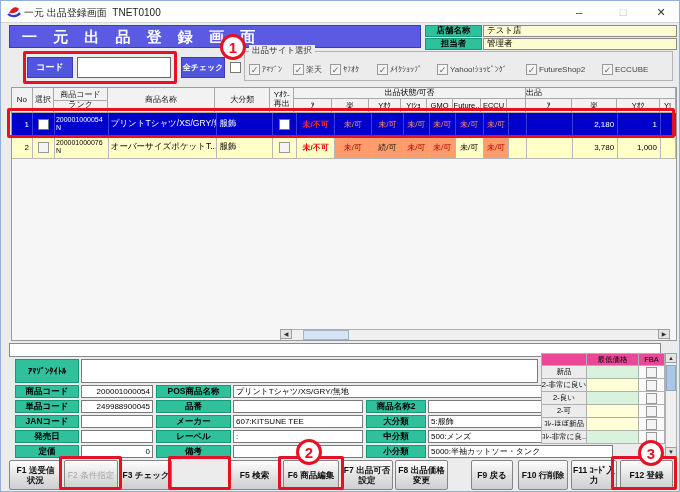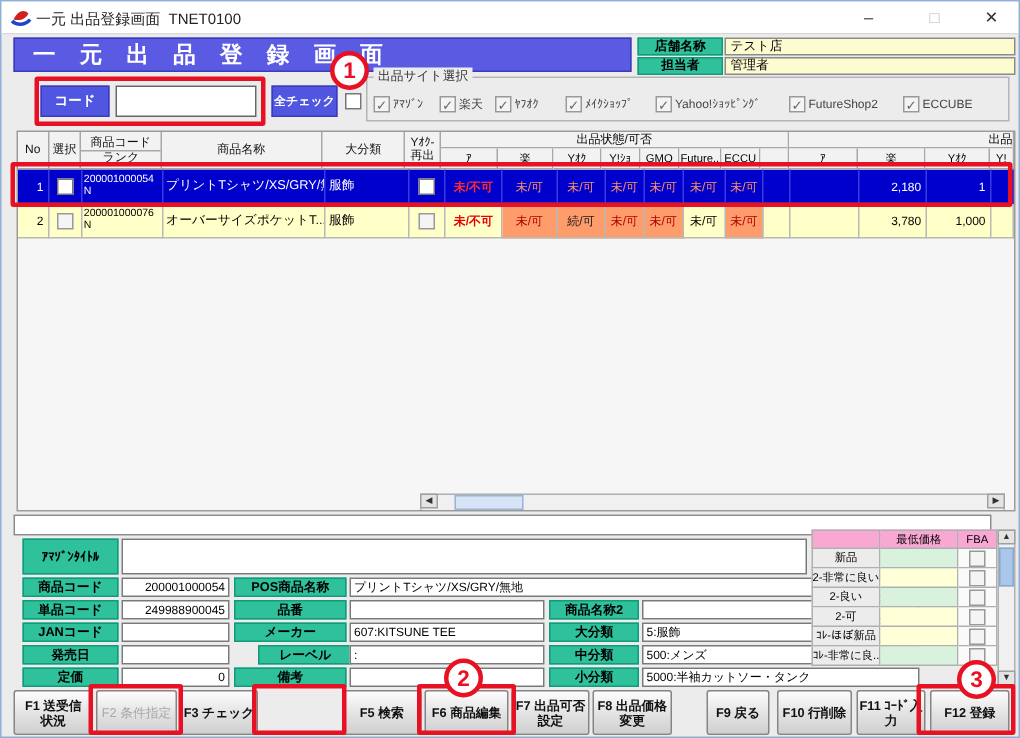--- a/index.html
+++ b/index.html
@@ -26,21 +26,21 @@
   .sites-box { position:absolute; left:243px; top:50px; width:429px; height:30px; border:1px solid #b4b4b4; }
   .sites-title { position:absolute; left:248px; top:44px; font-size:8.5px; color:#333; background:#ececec; padding:0 3px; }
   .site { position:absolute; top:63px; font-size:8px; color:#454545; display:flex; align-items:center; gap:2px; white-space:nowrap; }
   
   .grid { position:absolute; left:10px; top:86px; width:666px; height:254px; background:#f6f6f6; border:1px solid #9a9a9a; overflow:hidden; }
   .ghrow { display:flex; height:25px; background:#f2f2f2; }
   .gh { border-right:1px solid #a8a8a8; border-bottom:1px solid #a8a8a8; font-size:8px; color:#111; display:flex; flex-direction:column; align-items:center; justify-content:center; text-align:center; line-height:1.1; }
   .gh .sub { border-top:1px solid #a8a8a8; width:100%; }
   .ghgroup { display:flex; flex-direction:column; border-right:1px solid #a8a8a8; }
   .gtitle { height:11px; font-size:8px; text-align:center; border-bottom:1px solid #a8a8a8; background:#f2f2f2; line-height:10px; }
-  .gtitle.right { text-align:right; padding-right:0; }
+  .gtitle.right { text-align:left; padding-right:0; }
   .gcols { display:flex; height:14px; }
   .gcols > div { border-right:1px solid #a8a8a8; border-bottom:1px solid #a8a8a8; font-size:7.5px; text-align:center; line-height:13px; background:#f2f2f2; overflow:hidden; white-space:nowrap; }
   .gcols > div:last-child, .gh:last-child { border-right:none; }
   .grow { display:flex; height:23px; font-size:8px; }
   .gc { border-right:1px solid #b8b8b8; border-bottom:1px solid #b8b8b8; display:flex; align-items:center; justify-content:center; overflow:hidden; white-space:nowrap; }
   .row1 { background:#0000cd; color:#fff; }
   .row1 .gc { border-color:#3a3ae0; }
   .row2 { background:#ffffc8; color:#000; }
   .codecell { flex-direction:column; align-items:flex-start; justify-content:center; font-size:7px; line-height:1.2; padding-left:1px; }
   .namecell { justify-content:flex-start; padding-left:2px; font-size:8.5px; }
@@ -62,21 +62,21 @@
   .callout { position:absolute; width:26px; height:26px; border:3px solid #e81123; border-radius:50%; background:#fff; color:#e81123; font-weight:bold; font-size:15px; text-align:center; line-height:21px; z-index:50; }
   .msg-field { position:absolute; left:8px; top:342px; width:652px; height:14px; background:#fff; border:1px solid #8a8a8a; }
   
   .dlbl { position:absolute; height:13px; font-size:8.5px; }
   .dfld { position:absolute; height:13px; background:#fff; border:1px solid #7a7a7a; font-size:8px; display:flex; align-items:center; padding:0 2px; overflow:hidden; white-space:nowrap; }
   .dfld.num { justify-content:flex-end; }
   
   .cond { position:absolute; left:540px; top:352px; width:124px; }
   .crow { display:flex; height:13px; }
   .crow > div { border:1px solid #b0b0b0; border-top:none; font-size:7.5px; display:flex; align-items:center; justify-content:center; overflow:hidden; white-space:nowrap; }
-  .crow.head > div { border-top:1px solid #b0b0b0; background:#f9a8d4; }
+  .crow.head > div { border-top:1px solid #b0b0b0; background:#ec4899; }
   .cl { width:46px; background:#ececec; }
   .cp { width:52px; border-left:none !important; }
   .cf { width:26px; border-left:none !important; background:#fafafa; }
   .cp.g { background:#d9f2de; } .cp.y { background:#ffffd8; }
   .vscroll { position:absolute; left:664px; top:352px; width:12px; height:104px; background:#f0f0f0; border:1px solid #b0b0b0; }
   .vthumb { position:absolute; left:0; top:11px; width:10px; height:26px; background:#aac6ea; border:1px solid #89a8cc; }
   
   .fbtn { position:absolute; top:459px; height:30px; background:linear-gradient(#fdfdfd,#e4e4e4 50%,#cfcfcf); border:1px solid #858585; border-radius:2px; font-size:8.5px; font-weight:bold; color:#111; display:flex; align-items:center; justify-content:center; text-align:center; white-space:pre-line; line-height:1.2; }
   .fbtn.disabled { color:#a8a8a8; font-weight:normal; }
 </style>
@@ -258,21 +258,21 @@
 
   <div class="glbl dlbl" style="left:14px;top:414px;width:64px">JANコード</div>
   <div class="dfld" style="left:80px;top:414px;width:72px"></div>
   <div class="glbl dlbl" style="left:155px;top:414px;width:75px">メーカー</div>
   <div class="dfld" style="left:232px;top:414px;width:130px">607:KITSUNE TEE</div>
   <div class="glbl dlbl" style="left:365px;top:414px;width:60px">大分類</div>
   <div class="dfld" style="left:427px;top:414px;width:185px">5:服飾</div>
 
   <div class="glbl dlbl" style="left:14px;top:429px;width:64px">発売日</div>
   <div class="dfld" style="left:80px;top:429px;width:72px"></div>
-  <div class="glbl dlbl" style="left:171px;top:429px;width:63px">レーベル</div>
+  <div class="glbl dlbl" style="left:155px;top:429px;width:75px">レーベル</div>
   <div class="dfld" style="left:232px;top:429px;width:130px">:</div>
   <div class="glbl dlbl" style="left:365px;top:429px;width:60px">中分類</div>
   <div class="dfld" style="left:427px;top:429px;width:185px">500:メンズ</div>
 
   <div class="glbl dlbl" style="left:14px;top:444px;width:64px">定価</div>
   <div class="dfld num" style="left:80px;top:444px;width:72px">0</div>
   <div class="glbl dlbl" style="left:155px;top:444px;width:75px">備考</div>
   <div class="dfld" style="left:232px;top:444px;width:130px"></div>
   <div class="glbl dlbl" style="left:365px;top:444px;width:60px">小分類</div>
   <div class="dfld" style="left:427px;top:444px;width:185px">5000:半袖カットソー・タンク</div>

